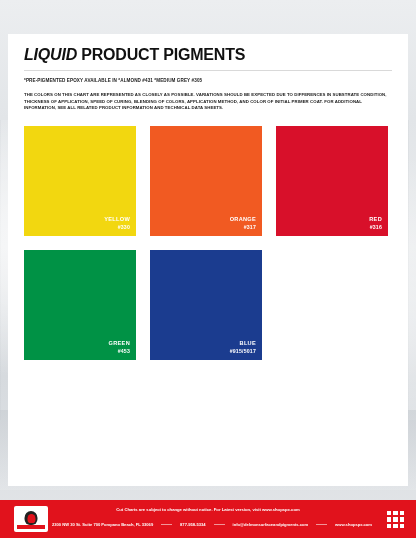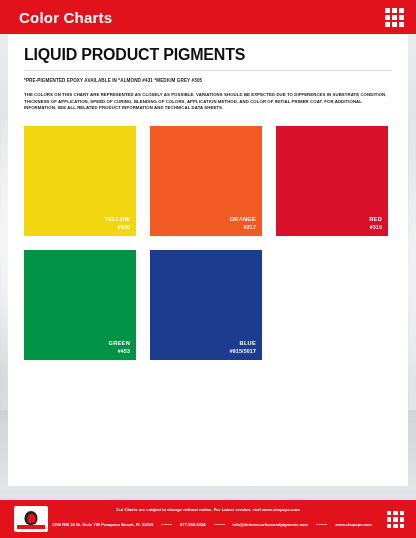--- a/index.html
+++ b/index.html
@@ -66,21 +66,21 @@
     left: 8px; top: 34px;
     width: 400px; height: 452px;
     background: #ffffff;
     padding: 0 16px;
   }
   .sheet-title {
     margin-top: 12px;
     font-size: 16px;
     letter-spacing: -0.2px;
   }
-  .sheet-title .b1 { font-weight: bold; color: #111; }
+  .sheet-title .b1 { font-weight: bold; font-style: italic; color: #111; }
   .sheet-title .b2 { font-weight: bold; color: #111; }
   .rule {
     margin-top: 6px;
     height: 1px;
     background: #d9d9d9;
   }
   .note {
     margin-top: 7px;
     font-size: 4.6px;
     font-weight: bold;
@@ -204,34 +204,20 @@
     gap: 2px;
   }
   .footer-dots span { display: block; width: 4.5px; height: 4.5px; background: #ffffff; }
 </style>
 </head>
 <body>
 
 <div class="page">
   <div class="bg-photo"></div>
 
-  <div class="header">
-    <div class="header-title">Color Charts</div>
-    <div class="grid-dots">
-      <span></span>
-        <span></span>
-        <span></span>
-      <span></span>
-        <span></span>
-        <span></span>
-      <span></span>
-        <span></span>
-        <span></span>
-    </div>
-  </div>
 
   <div class="sheet">
     <div class="sheet-title">
       <span class="b1">LIQUID</span>
       <span class="b2">PRODUCT PIGMENTS</span>
     </div>
     <div class="rule"></div>
 
     <div class="note">*PRE-PIGMENTED EPOXY AVAILABLE IN *ALMOND #431 *MEDIUM GREY #305</div>
     <div class="disclaimer">THE COLORS ON THIS CHART ARE REPRESENTED AS CLOSELY AS POSSIBLE. VARIATIONS SHOULD BE EXPECTED DUE TO DIFFERENCES IN SUBSTRATE CONDITION, THICKNESS OF APPLICATION, SPEED OF CURING, BLENDING OF COLORS, APPLICATION METHOD, AND COLOR OF INITIAL PRIMER COAT. FOR ADDITIONAL INFORMATION, SEE ALL RELATED PRODUCT INFORMATION AND TECHNICAL DATA SHEETS.</div>

